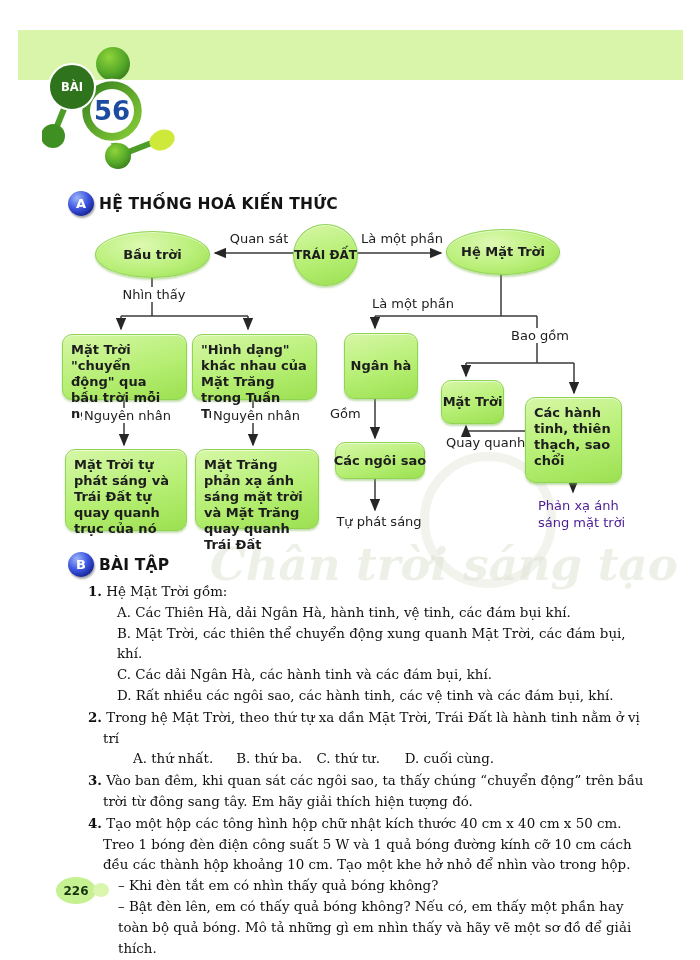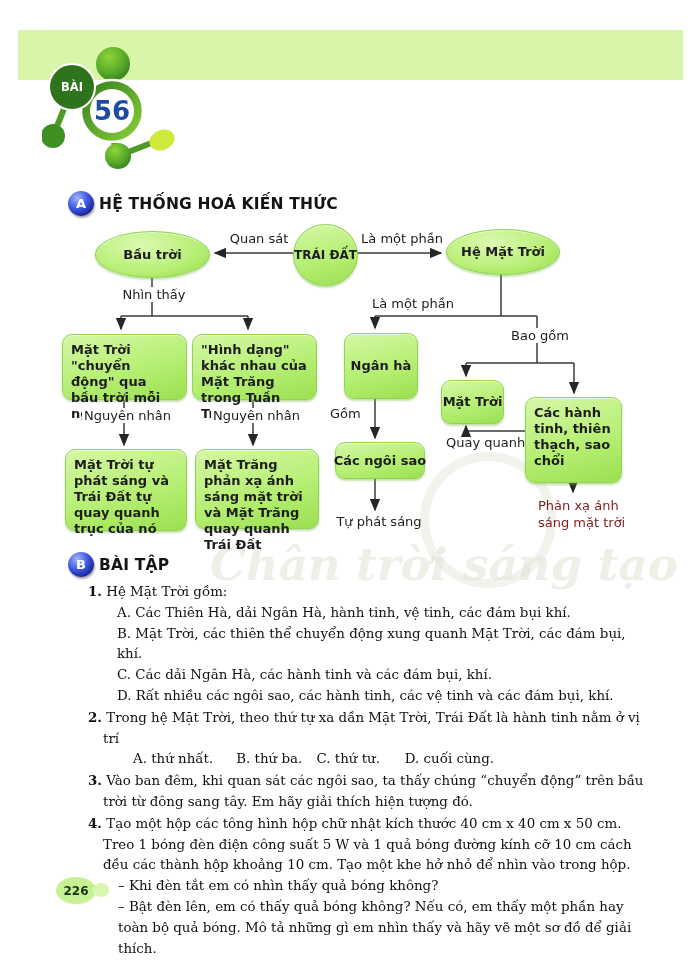--- a/index.html
+++ b/index.html
@@ -29,21 +29,21 @@
         background:linear-gradient(165deg,#d6f7a6 0%,#b6ef74 55%,#9ce051 100%);
         border:1px solid #8fd453;border-radius:10px;
         box-shadow:0 2px 2px rgba(125,185,75,.45), inset 0 1px 0 rgba(255,255,255,.55);}
   .node.ellipse{border-radius:50%;display:flex;align-items:center;justify-content:center;
         white-space:nowrap;background:radial-gradient(ellipse at 40% 30%, #ddf9b2 0%, #b8ef77 58%, #97dc4b 100%);}
   .node.center{display:flex;align-items:center;justify-content:center;text-align:center;}
   .node.lefttext{padding:7px 8px;text-align:left;box-sizing:border-box;}
   .edge-label{position:absolute;z-index:2;font-size:13px;color:#1d1d1d;white-space:nowrap;
               text-align:center;}
   .edge-label.mask{background:#fff;padding:0 2px;}
-  .free-label{position:absolute;z-index:2;font-size:13px;color:#7f1d1d;}
+  .free-label{position:absolute;z-index:2;font-size:13px;color:#4c1d95;}
   
   .exercises{position:absolute;left:88px;top:581px;width:563px;z-index:2;
              font-family:"DejaVu Serif",serif;font-size:13.4px;line-height:20.8px;color:#101010;}
   .q{padding-left:15px;text-indent:-15px;}
   .qnum{font-weight:bold;}
   .opt{padding-left:14px;text-indent:0;}
   .opts-inline{padding-left:30px;text-indent:0;white-space:nowrap;}
   .opts-inline .oa{display:inline-block;width:99px;}
   .opts-inline .ob{display:inline-block;width:76px;}
   .opts-inline .oc{display:inline-block;width:84px;}

